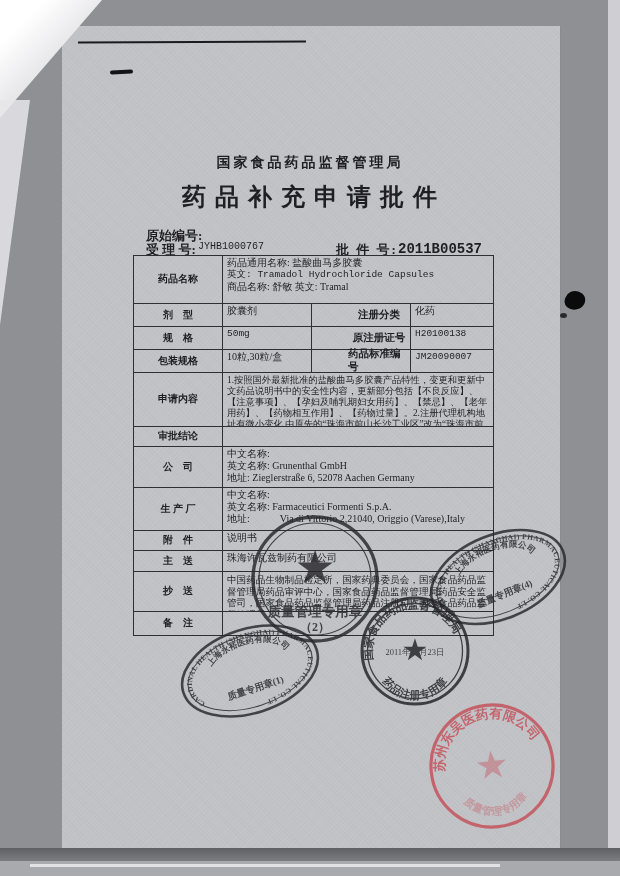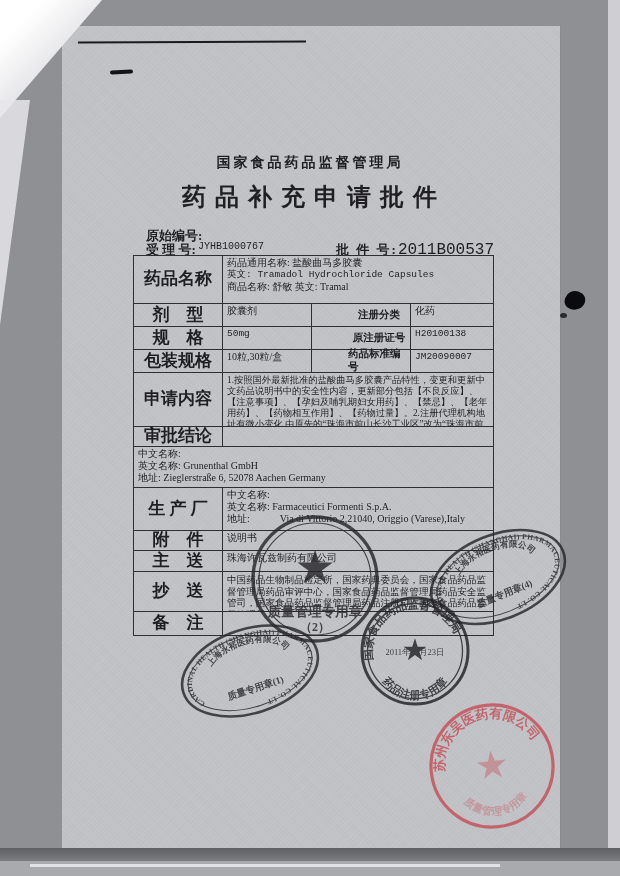--- a/index.html
+++ b/index.html
@@ -29,27 +29,27 @@
   .ink{color:#1f1f23;}
   .agency{position:absolute;left:0;top:154px;width:620px;text-align:center;
           font-size:14px;font-weight:bold;letter-spacing:3px;}
   .doc-title{position:absolute;left:4px;top:181px;width:620px;text-align:center;
           font-size:24px;font-weight:bold;letter-spacing:9px;}
   .meta{font-size:13px;font-weight:bold;position:absolute;white-space:nowrap;}
   .m-orig{left:146px;top:227px;}
   .m-accl{left:146px;top:241px;}
   .m-accn{left:198px;top:241px;font-weight:normal;font-family:"Liberation Mono","DejaVu Sans Mono",monospace;font-size:10px;}
   .m-appl{left:336px;top:241px;letter-spacing:2px;}
-  .m-appn{left:398px;top:241px;font-weight:normal;font-family:"Liberation Mono","DejaVu Sans Mono",monospace;font-size:16px;}
+  .m-appn{left:398px;top:241px;font-weight:bold;font-family:"Liberation Mono","DejaVu Sans Mono",monospace;font-size:14px;}
   
   .tbl{position:absolute;left:133px;top:255px;width:359px;border:1.6px solid #2e2e33;font-size:10px;line-height:1.22;}
   .row{display:flex;border-bottom:1.4px solid #2e2e33;box-sizing:border-box;}
   .row:last-child{border-bottom:none;}
   .lbl{width:88px;flex:0 0 88px;border-right:1.4px solid #2e2e33;display:flex;align-items:center;
-       justify-content:center;font-weight:bold;font-size:17px;text-align:left;}
+       justify-content:center;font-weight:bold;font-size:10px;text-align:left;}
   .val{flex:1;padding:1px 4px;overflow:hidden;}
   .v1{width:80px;flex:0 0 80px;border-right:1.4px solid #2e2e33;padding:1px 4px;}
   .l2{width:62px;flex:0 0 62px;border-right:1.4px solid #2e2e33;display:flex;align-items:center;
       justify-content:center;font-weight:bold;font-size:10.5px;margin-left:36px;}
   .v2{flex:1;padding:1px 4px;}
   .r1{height:48px}.r2{height:23px}.r3{height:23px}.r4{height:23px}
   .r5{height:54px}.r6{height:20px}.r7{height:41px}.r8{height:43px}
   .r9{height:20px}.r10{height:21px}.r11{height:40px}.r12{height:23px}
   .r5 .val{font-size:9.3px;line-height:1.18;padding-top:2px;}
   .r11 .val{font-size:9.6px;line-height:1.2;padding-top:2px;}
@@ -120,20 +120,21 @@
     <div class="row r5">
       <div class="lbl">申请内容</div>
       <div class="val">1.按照国外最新批准的盐酸曲马多胶囊产品特性，变更和更新中文药品说明书中的安全性内容，更新部分包括【不良反应】、【注意事项】、【孕妇及哺乳期妇女用药】、【禁忌】、【老年用药】、【药物相互作用】、【药物过量】。2.注册代理机构地址有微小变化,由原先的“珠海市前山长沙工业区”改为“珠海市前山长沙工业区A栋”,增加“A栋”,实质地址无改变。</div>
     </div>
 
     <div class="row r6">
       <div class="lbl">审批结论</div>
     </div>
 
     <div class="row r7">
+      <div class="lbl">公　司</div>
       <div class="val">
         <div>中文名称:</div>
         <div>英文名称: Grunenthal GmbH</div>
         <div>地址: Zieglerstraße 6, 52078 Aachen Germany</div>
       </div>
     </div>
 
     <div class="row r8">
       <div class="lbl">生 产 厂</div>
       <div class="val">

